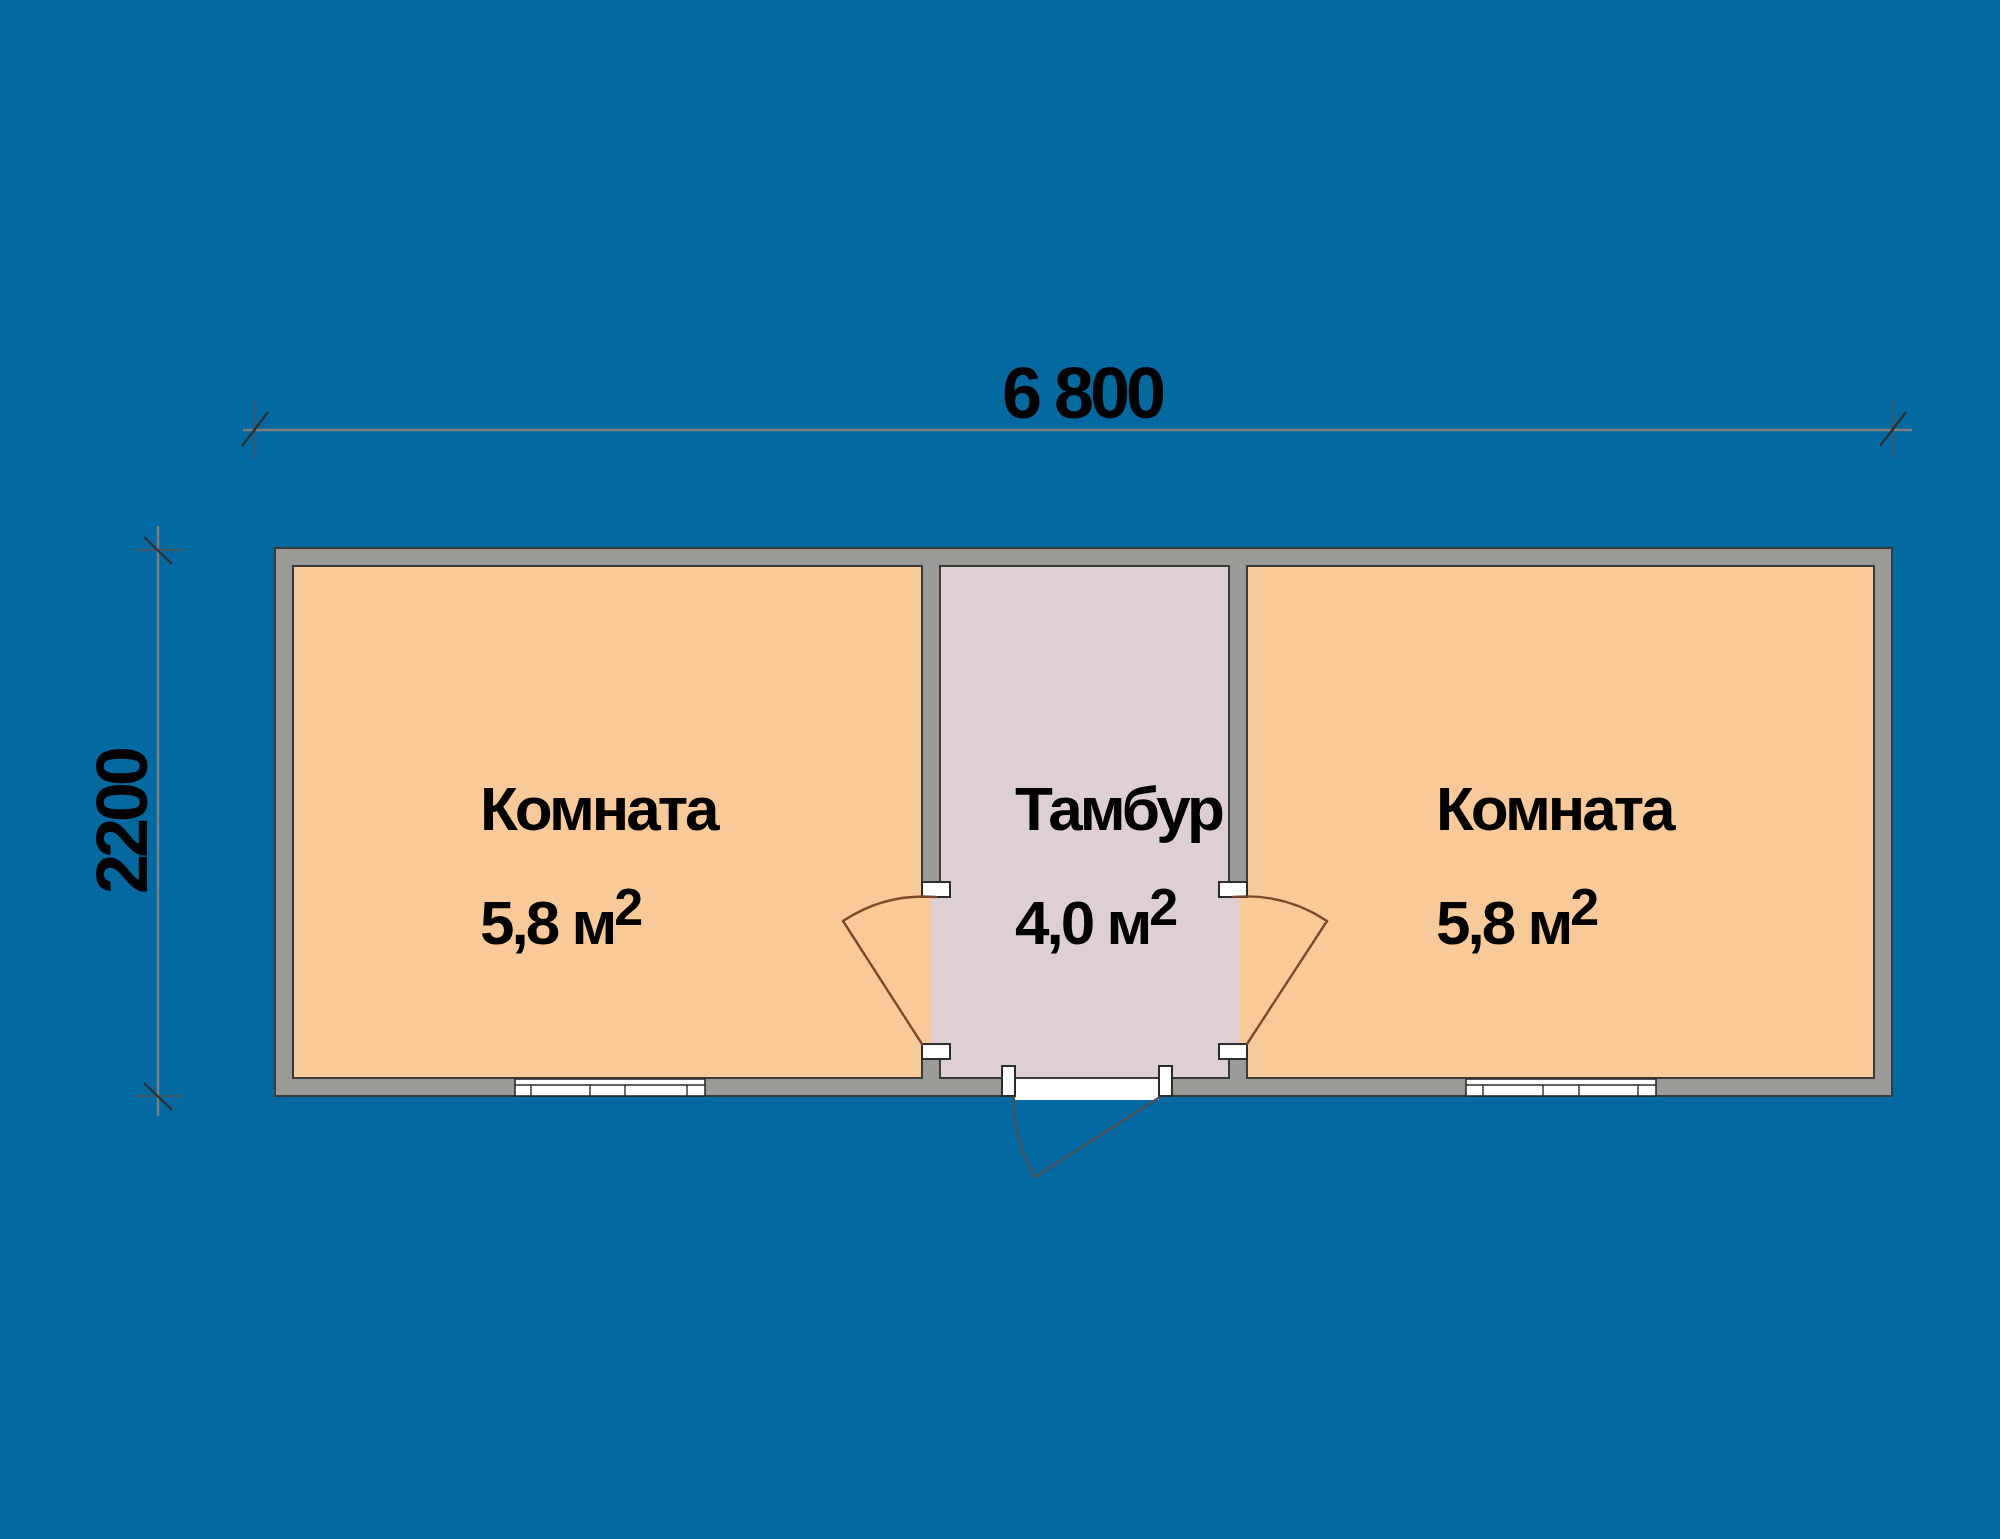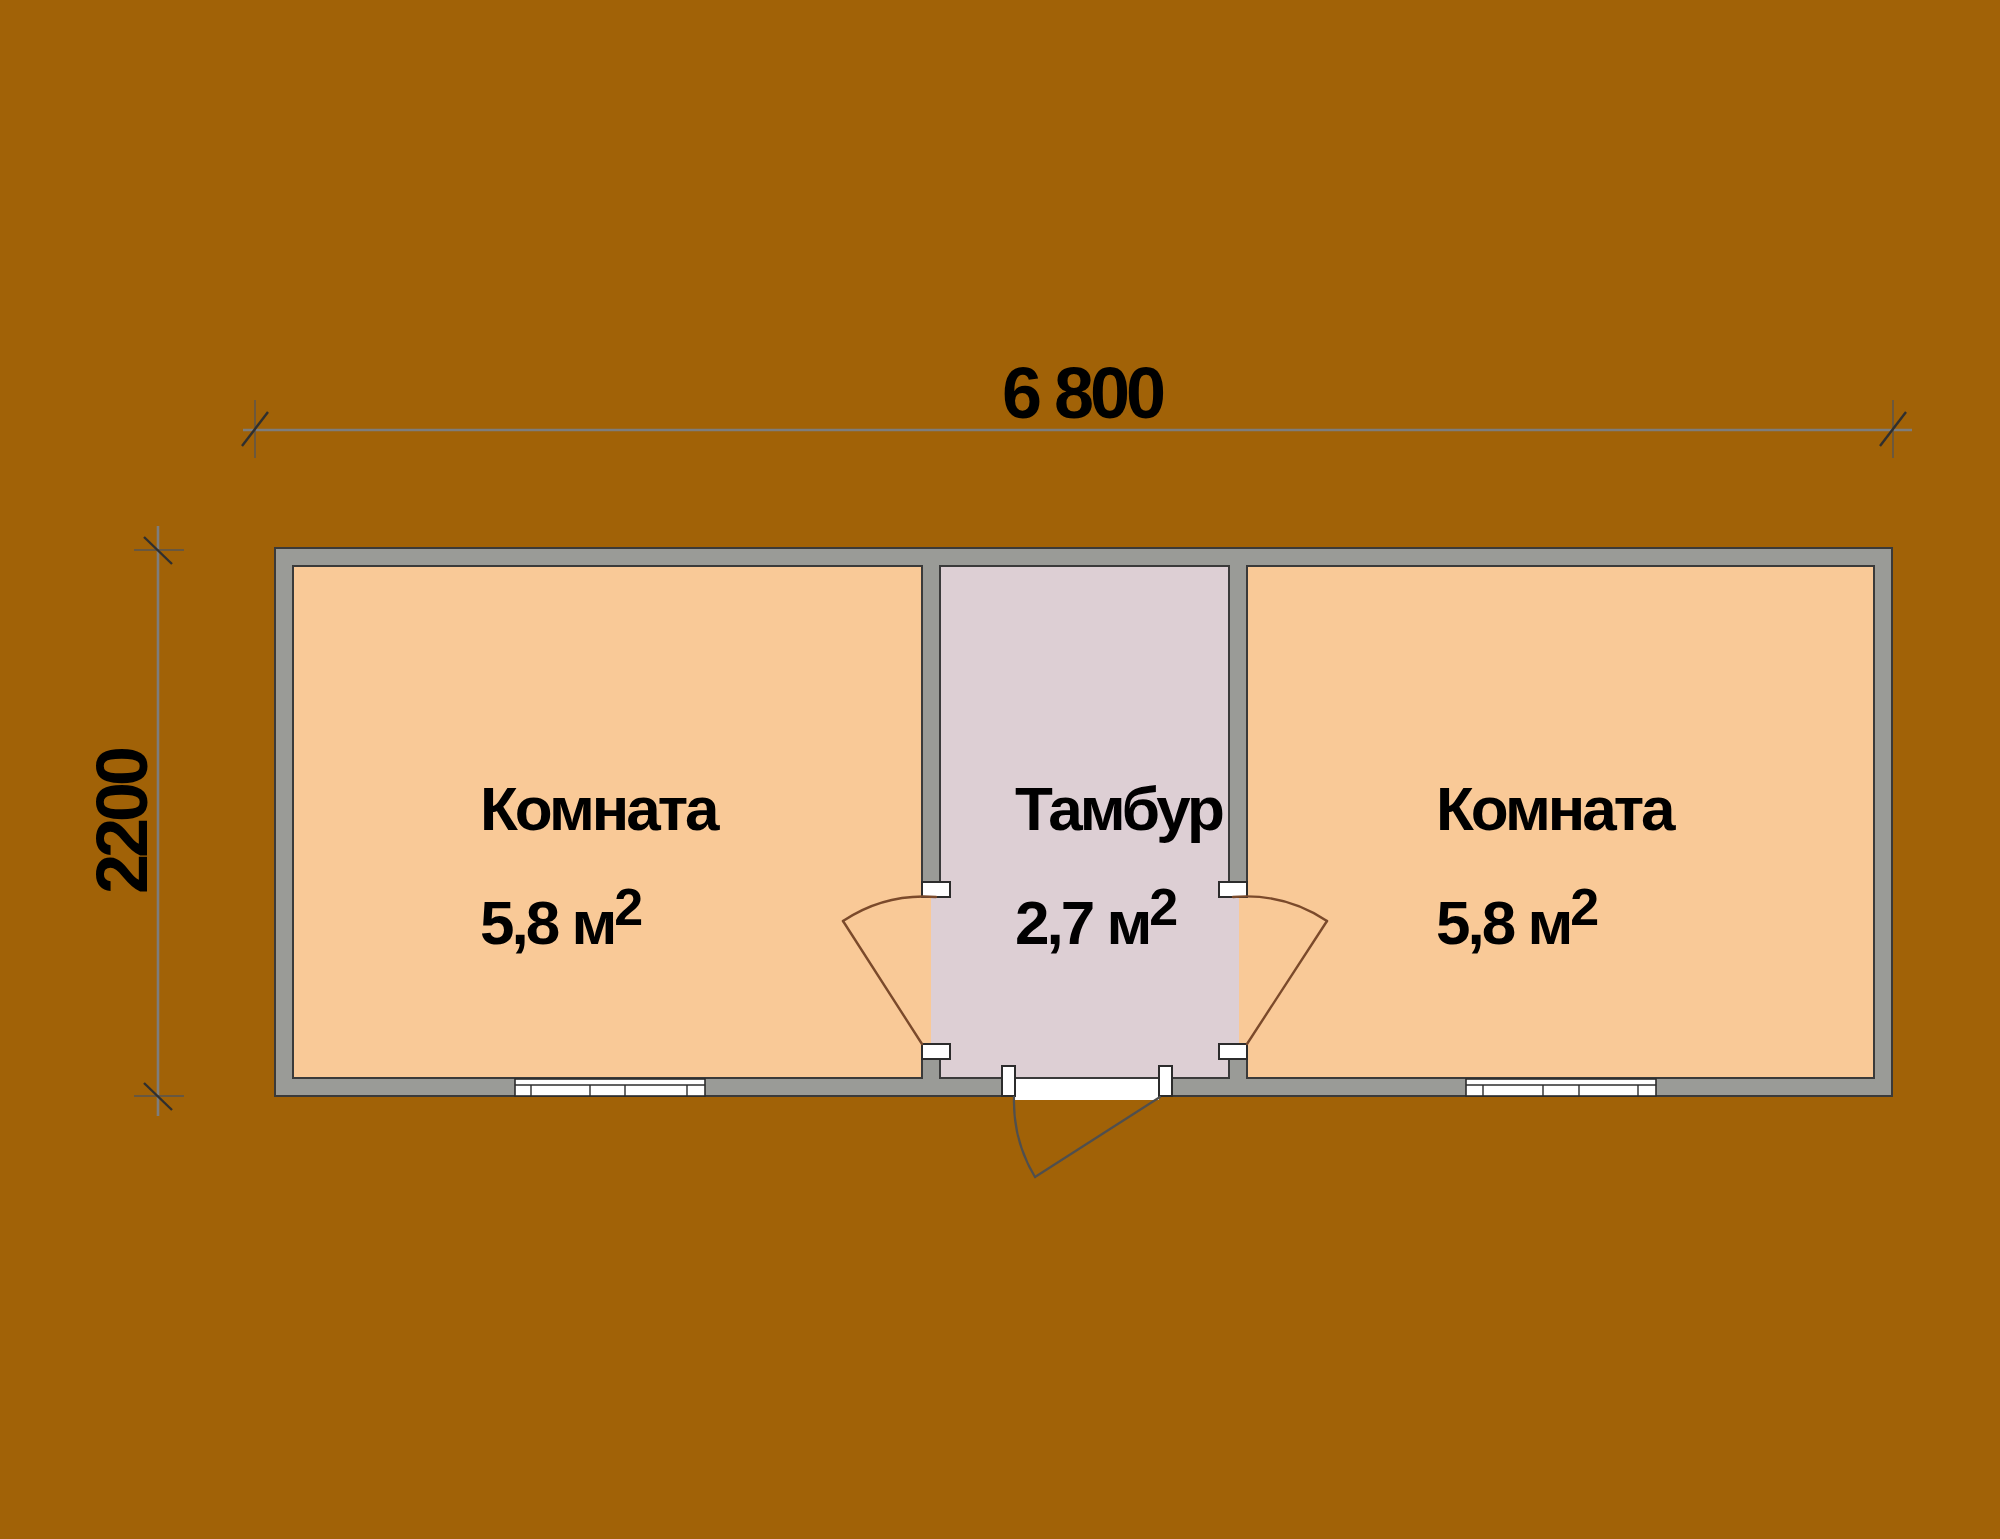--- a/index.html
+++ b/index.html
@@ -4,21 +4,21 @@
 <style>
   html, body {
     margin: 0;
     padding: 0;
     background: #ffffff;
   }
   .plan {
     position: relative;
     width: 2000px;
     height: 1539px;
-    background: #a16207;
+    background: #0369a1;
     font-family: "Liberation Sans", sans-serif;
     overflow: hidden;
   }
   .plan svg {
     position: absolute;
     left: 0;
     top: 0;
     width: 2000px;
     height: 1539px;
   }
@@ -141,21 +141,21 @@
 
   <div class="label dim-label-left" style="left:122px; top:822px;">2200</div>
 
   <div class="label room-label" style="left:480px; top:760px;">
     <div>Комната</div>
     <div><span>5,8 м</span><span class="sup">2</span></div>
   </div>
 
   <div class="label room-label" style="left:1015px; top:760px;">
     <div>Тамбур</div>
-    <div><span>2,7 м</span><span class="sup">2</span></div>
+    <div><span>4,0 м</span><span class="sup">2</span></div>
   </div>
 
   <div class="label room-label" style="left:1436px; top:760px;">
     <div>Комната</div>
     <div><span>5,8 м</span><span class="sup">2</span></div>
   </div>
 
 </div>
 
 </body></html>

